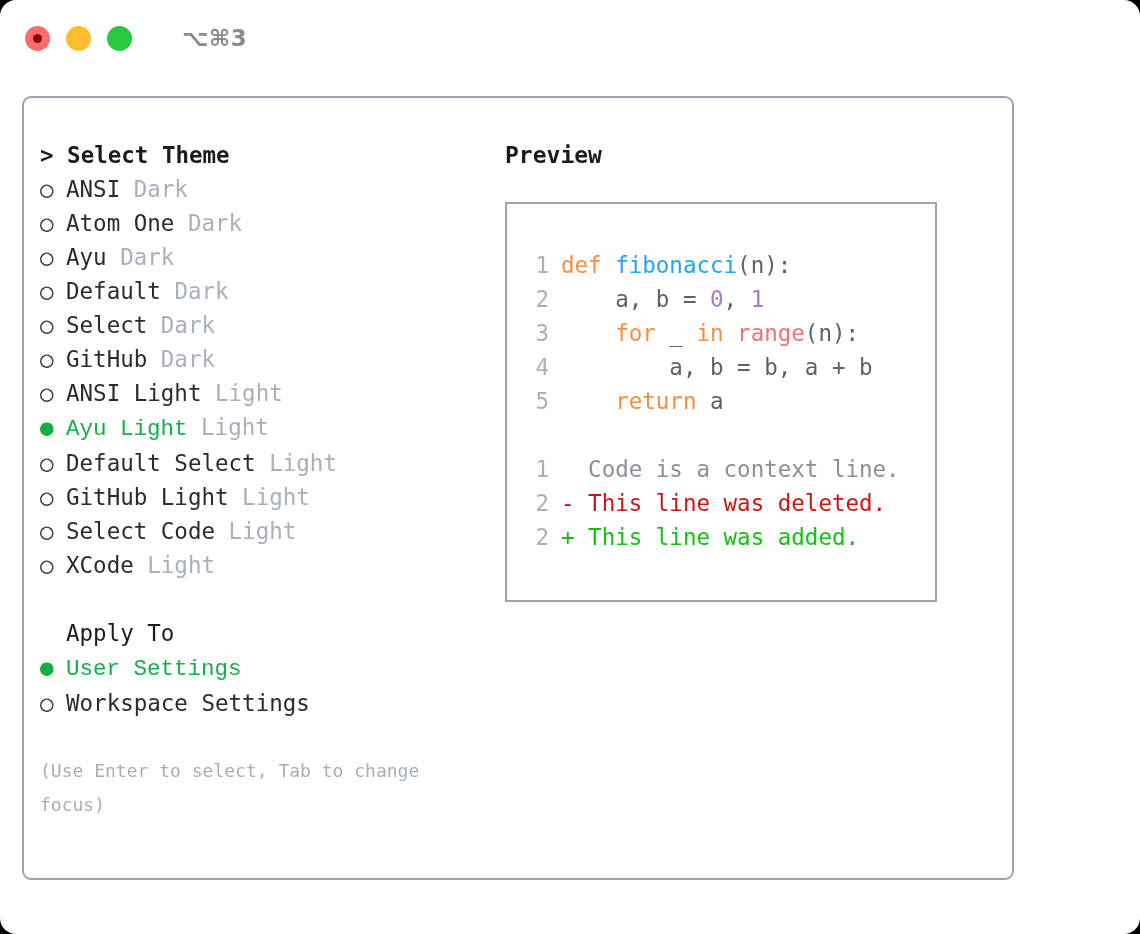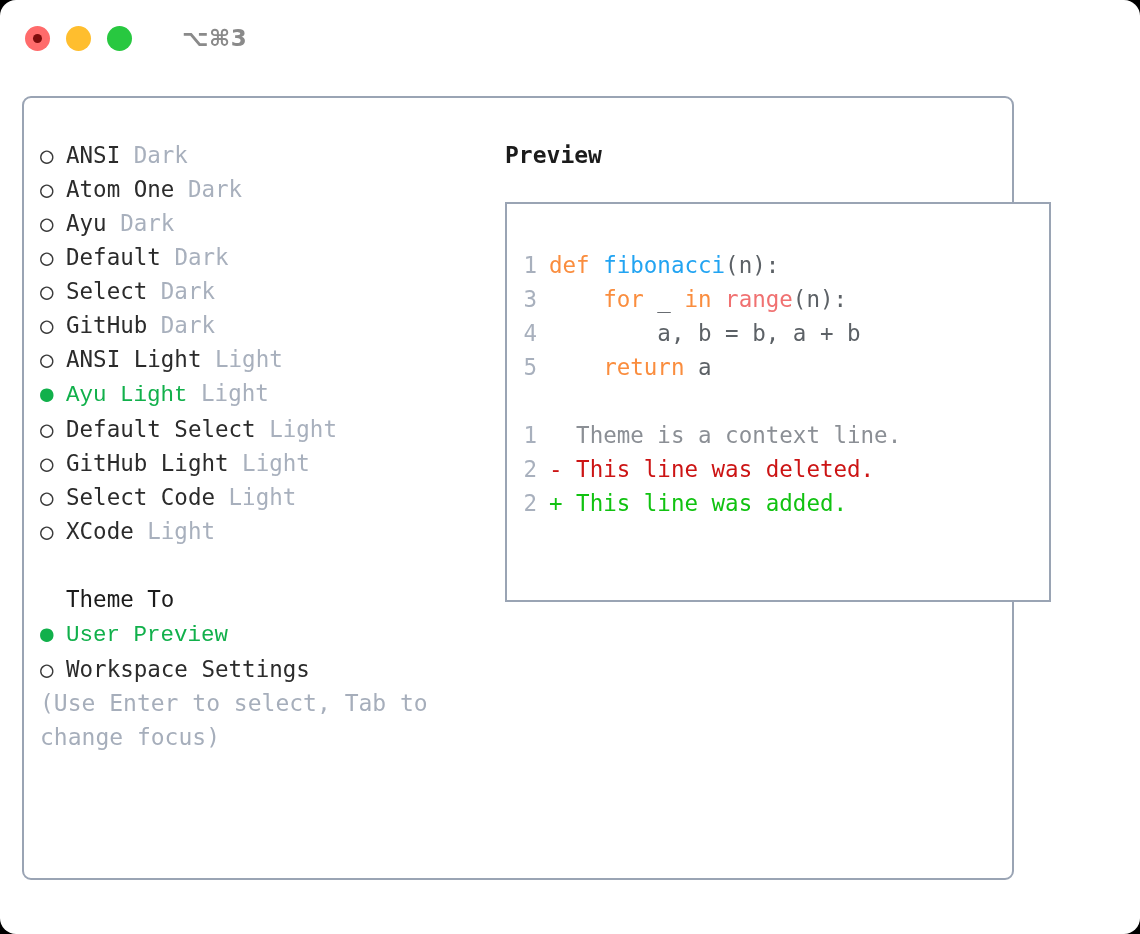--- a/index.html
+++ b/index.html
@@ -99,42 +99,43 @@
     color: #3a3a3a;
   }
   .bullet.on { color: #11b04b; }
   .row .name { color: #2b2b2b; }
   .row.selected .name { color: #11b04b; font-family: Liberation Mono, monospace; }
   .row .variant { color: #a8b0bd; }
 
   .spacer-sm { height: 34px; }
 
   .hint {
-    font-size: 23px;
+    margin-top: 34px;
+    font-size: 18px;
     line-height: 34px;
     color: #a6aebb;
     width: 420px;
     white-space: normal;
   }
 
   
   .preview-label {
     font-size: 23px;
     line-height: 34px;
     font-weight: bold;
     color: #1b1b1b;
     white-space: pre;
   }
   .preview-box {
     margin-top: 30px;
-    width: 546px;
+    width: 432px;
     height: 400px;
     border: 2px solid #9aa4b4;
     background: #ffffff;
-    padding: 44px 0 0 4px;
+    padding: 44px 0 0 16px;
   }
   .code-line {
     font-family: "DejaVu Sans Mono", "Liberation Mono", monospace;
     font-size: 22.5px;
     line-height: 34px;
     white-space: pre;
     color: #5c6166;
   }
   .ln {
     display: inline-block;
@@ -167,61 +168,63 @@
       <div class="light green"></div>
     </div>
     <div class="shortcut">⌥⌘3</div>
   </div>
 
   <div class="panel">
     <div class="panel-inner">
 
       <div class="col-left">
 
+        <div class="section-title">&gt; Select Theme</div>
 
         <div id="theme-list">
             <div class="row"><span class="bullet">○</span><span class="name">ANSI</span><span> </span><span class="variant">Dark</span></div>
             <div class="row"><span class="bullet">○</span><span class="name">Atom One</span><span> </span><span class="variant">Dark</span></div>
             <div class="row"><span class="bullet">○</span><span class="name">Ayu</span><span> </span><span class="variant">Dark</span></div>
             <div class="row"><span class="bullet">○</span><span class="name">Default</span><span> </span><span class="variant">Dark</span></div>
             <div class="row"><span class="bullet">○</span><span class="name">Select</span><span> </span><span class="variant">Dark</span></div>
             <div class="row"><span class="bullet">○</span><span class="name">GitHub</span><span> </span><span class="variant">Dark</span></div>
             <div class="row"><span class="bullet">○</span><span class="name">ANSI Light</span><span> </span><span class="variant">Light</span></div>
             <div class="row selected"><span class="bullet on">●</span><span class="name">Ayu Light</span><span> </span><span class="variant">Light</span></div>
             <div class="row"><span class="bullet">○</span><span class="name">Default Select</span><span> </span><span class="variant">Light</span></div>
             <div class="row"><span class="bullet">○</span><span class="name">GitHub Light</span><span> </span><span class="variant">Light</span></div>
             <div class="row"><span class="bullet">○</span><span class="name">Select Code</span><span> </span><span class="variant">Light</span></div>
             <div class="row"><span class="bullet">○</span><span class="name">XCode</span><span> </span><span class="variant">Light</span></div>
           </div>
 
         <div class="spacer-sm"></div>
 
-        <div class="section-title plain" style="padding-left:26px">Theme To</div>
+        <div class="section-title plain" style="padding-left:26px">Apply To</div>
 
         <div id="apply-list">
-            <div class="row selected"><span class="bullet on">●</span><span class="name">User Preview</span></div>
+            <div class="row selected"><span class="bullet on">●</span><span class="name">User Settings</span></div>
             <div class="row"><span class="bullet">○</span><span class="name">Workspace Settings</span></div>
           </div>
 
         <div class="hint">(Use Enter to select, Tab to change focus)</div>
       </div>
 
       <div class="col-right">
         <div class="preview-label">Preview</div>
 
         <div class="preview-box">
           <div id="code-sample">
               <div class="code-line"><span class="ln">1</span><span class="tok-kw">def</span><span class="tok-pln"> </span><span class="tok-fn">fibonacci</span><span class="tok-pln">(n):</span></div>
+              <div class="code-line"><span class="ln">2</span><span class="tok-pln">    a, b = </span><span class="tok-num">0</span><span class="tok-pln">, </span><span class="tok-num">1</span></div>
               <div class="code-line"><span class="ln">3</span><span class="tok-pln">    </span><span class="tok-kw">for</span><span class="tok-pln"> _ </span><span class="tok-kw">in</span><span class="tok-pln"> </span><span class="tok-call">range</span><span class="tok-pln">(n):</span></div>
               <div class="code-line"><span class="ln">4</span><span class="tok-pln">        a, b = b, a + b</span></div>
               <div class="code-line"><span class="ln">5</span><span class="tok-kw">    </span><span class="tok-kw">return</span><span class="tok-pln"> a</span></div>
             </div>
           <div class="blank-line"></div>
           <div id="diff-sample">
-              <div class="code-line"><span class="ln">1</span><span class="diff-ctx"> </span><span> </span><span class="diff-ctx">Theme is a context line.</span></div>
+              <div class="code-line"><span class="ln">1</span><span class="diff-ctx"> </span><span> </span><span class="diff-ctx">Code is a context line.</span></div>
               <div class="code-line"><span class="ln">2</span><span class="diff-del">-</span><span> </span><span class="diff-del">This line was deleted.</span></div>
               <div class="code-line"><span class="ln">2</span><span class="diff-add">+</span><span> </span><span class="diff-add">This line was added.</span></div>
             </div>
         </div>
       </div>
 
     </div>
   </div>
 </div>
 

